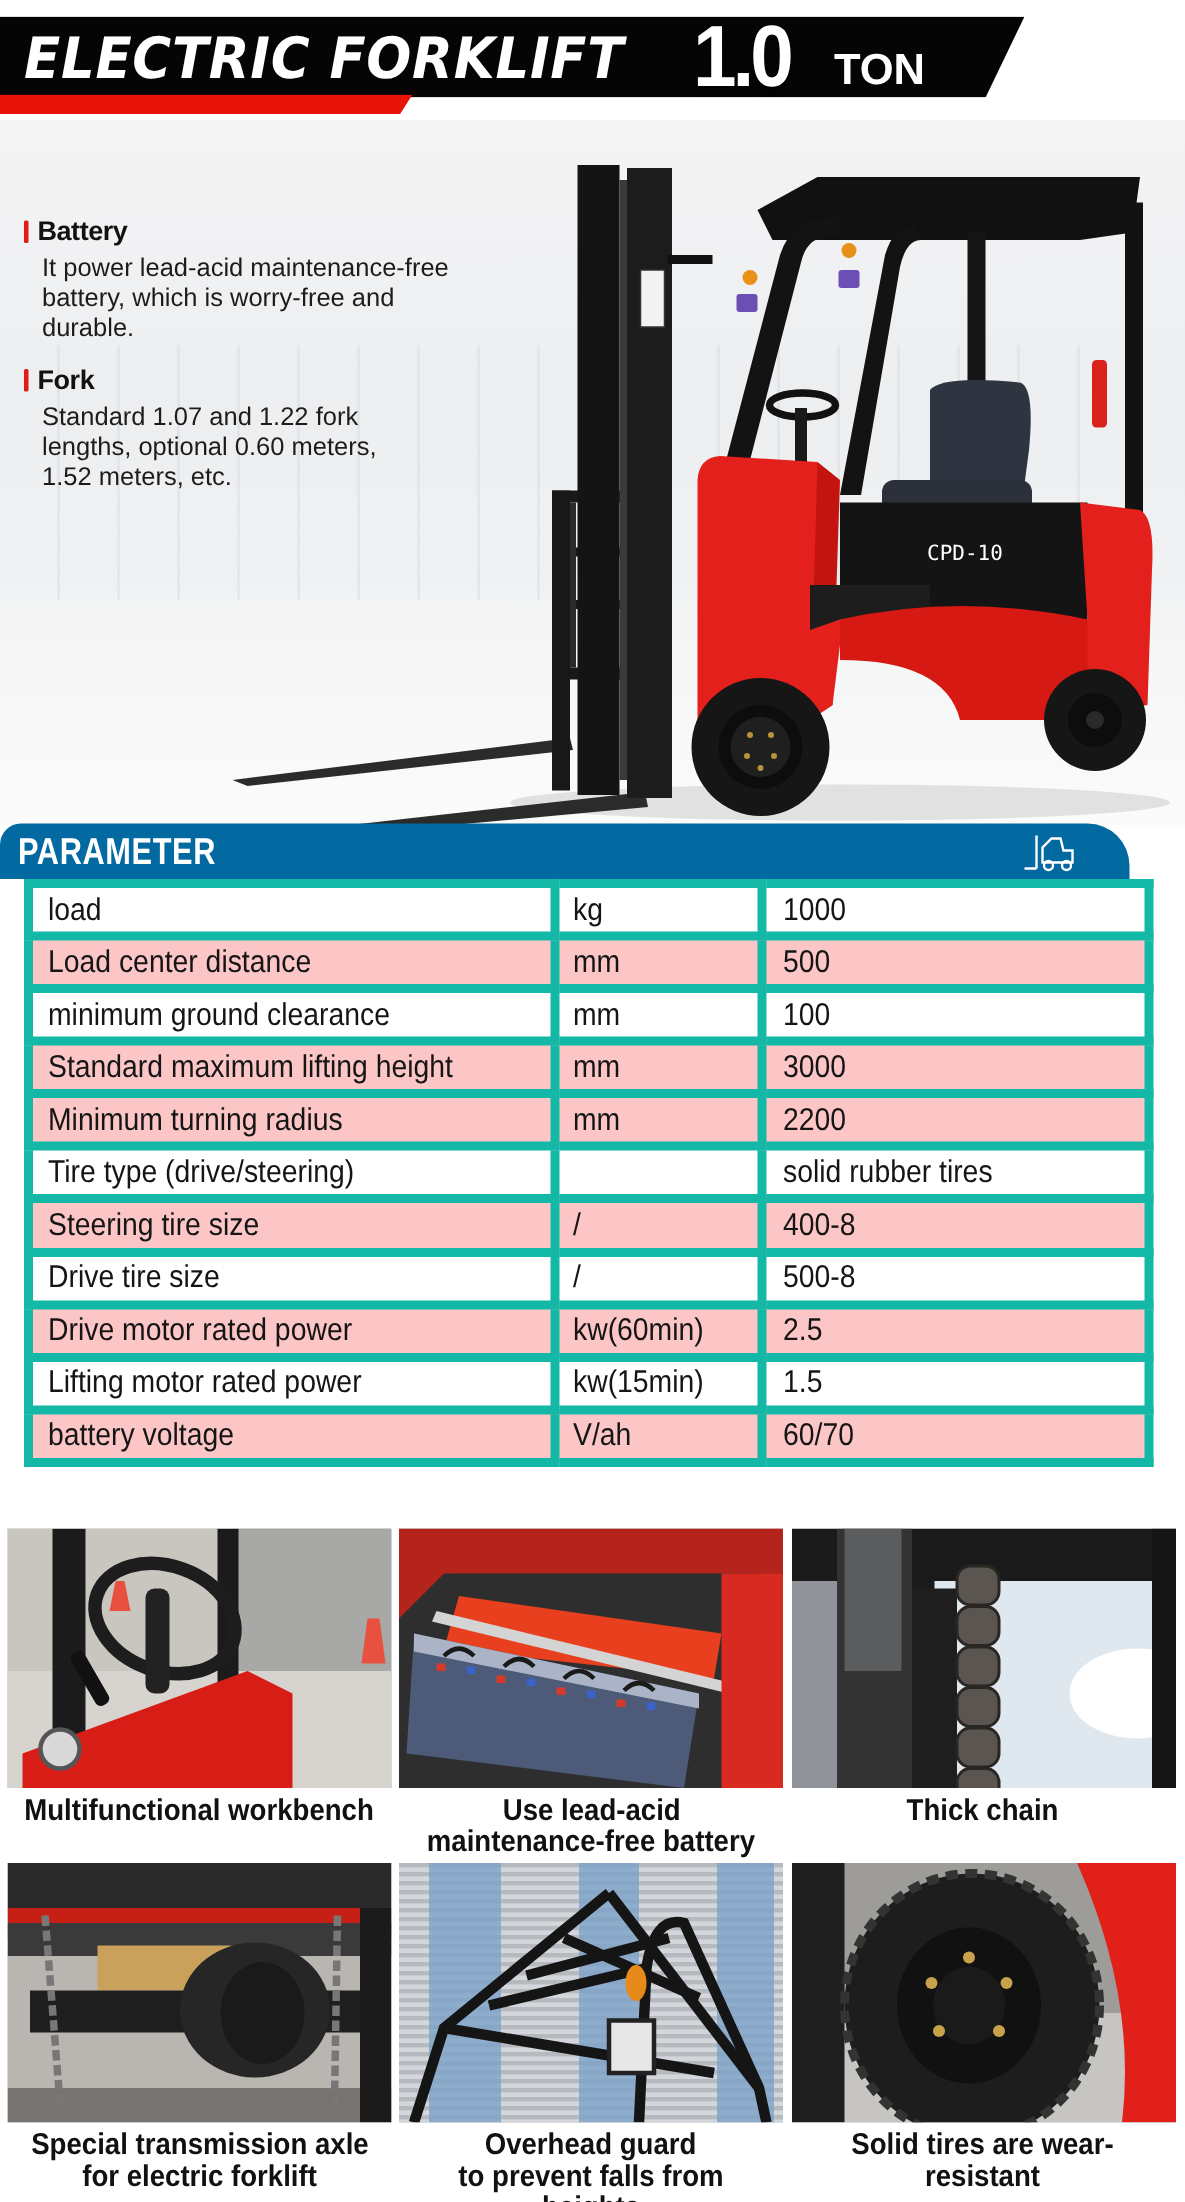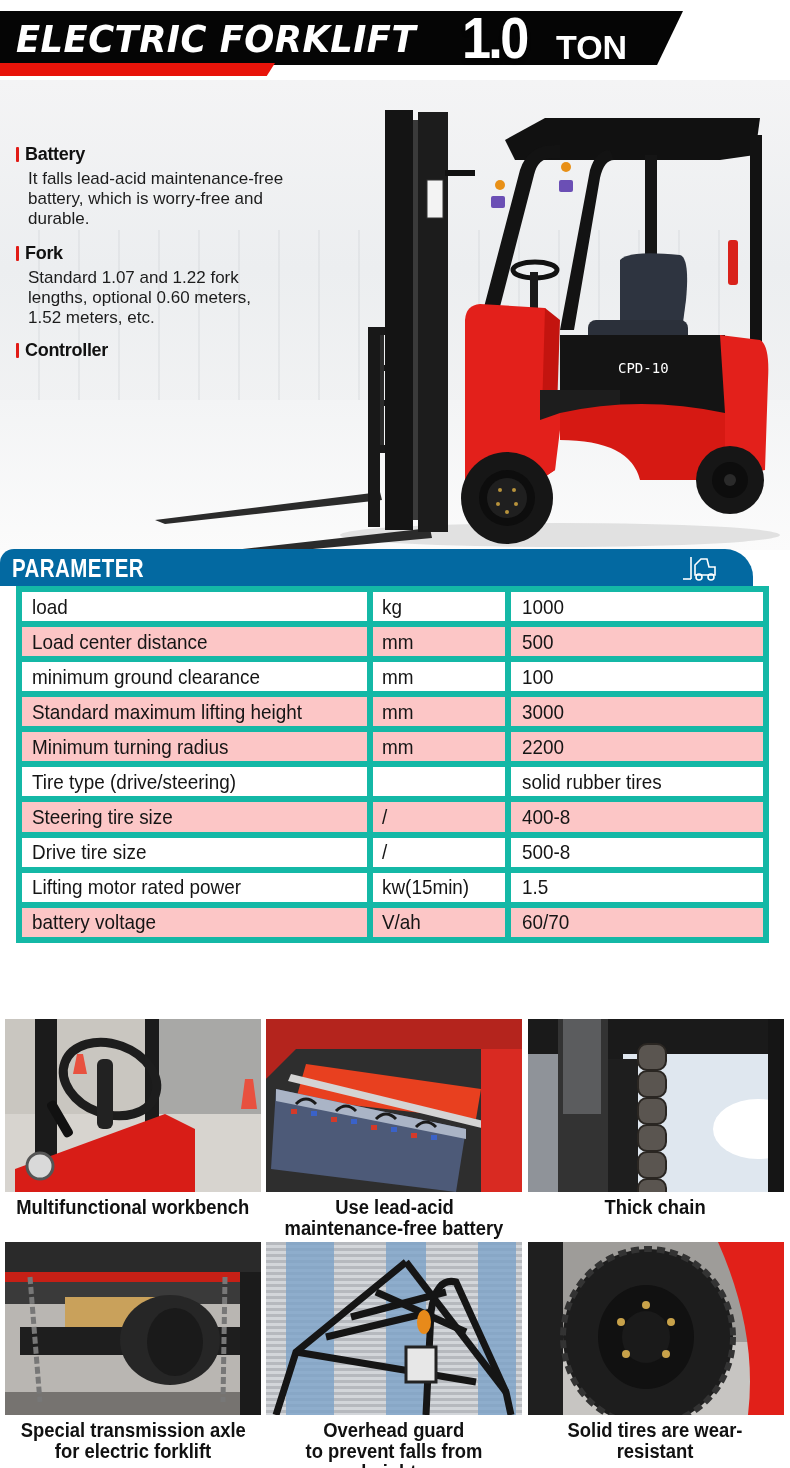--- a/index.html
+++ b/index.html
@@ -11,21 +11,21 @@
   .banner-black { position: absolute; left: 0; top: 11px; width: 683px; height: 54px; background: #050505;
     clip-path: polygon(0 0, 100% 0, 96.2% 100%, 0 100%); }
   .banner-red { position: absolute; left: 0; top: 63px; width: 275px; height: 13px; background: #e8140a;
     clip-path: polygon(0 0, 100% 0, 97% 100%, 0 100%); }
   .banner-title { position: absolute; left: 16px; top: 14px; height: 50px; line-height: 50px; color: #fff;
     font-family: "DejaVu Sans", sans-serif; font-weight: bold; font-style: italic; font-size: 38px; letter-spacing: 0.5px;
     transform: scaleX(0.93); transform-origin: left center; white-space: nowrap; }
   .banner-num { position: absolute; left: 462px; top: 5px; color: #fff; font-family: "Liberation Sans", sans-serif;
     font-weight: bold; font-size: 58px; line-height: 66px; letter-spacing: -3px; text-shadow: 0 4px 4px rgba(0,0,0,0.45); transform: scaleX(0.9); transform-origin: left center; }
   .banner-unit { position: absolute; left: 556px; top: 30px; color: #fff; font-family: "Liberation Sans", sans-serif;
-    font-weight: bold; font-size: 34px; line-height: 34px; }
+    font-weight: bold; font-size: 29px; line-height: 34px; }
 
   
   .hero { position: absolute; left: 0; top: 80px; width: 790px; height: 470px;
     background: linear-gradient(180deg, #f4f4f5 0%, #eceef0 40%, #f1f2f3 70%, #fafafa 100%); overflow: hidden; }
   .hero-wall { position: absolute; left: 0; top: 150px; width: 790px; height: 170px;
     background: repeating-linear-gradient(90deg, rgba(255,255,255,0.0) 0 38px, rgba(200,204,208,0.35) 38px 40px);
     opacity: 0.8; }
   .hero-floor { position: absolute; left: 0; top: 320px; width: 790px; height: 150px; background: linear-gradient(180deg,#f3f4f5,#fbfbfb); }
 
   .feature { position: absolute; left: 16px; width: 340px; }
@@ -74,43 +74,39 @@
 <div class="hero">
   <div class="hero-wall"></div>
   <div class="hero-floor"></div>
 
   <div class="feature" style="top:63px;">
     <div class="feature-head">
       <span class="feature-bar"></span>
       <span class="feature-title">Battery</span>
     </div>
     <div class="feature-desc">
-      <div>It falls lead-acid maintenance-free</div>
+      <div>It power lead-acid maintenance-free</div>
       <div>battery, which is worry-free and</div>
       <div>durable.</div>
     </div>
   </div>
 
   <div class="feature" style="top:162px;">
     <div class="feature-head">
       <span class="feature-bar"></span>
       <span class="feature-title">Fork</span>
     </div>
     <div class="feature-desc">
       <div>Standard 1.07 and 1.22 fork</div>
       <div>lengths, optional 0.60 meters,</div>
       <div>1.52 meters, etc.</div>
     </div>
   </div>
 
   <div class="feature" style="top:259px;">
-    <div class="feature-head">
-      <span class="feature-bar"></span>
-      <span class="feature-title">Controller</span>
-    </div>
   </div>
 
   <svg class="forklift" viewBox="150 100 630 450">
 
     <ellipse cx="560" cy="535" rx="220" ry="12" fill="#d6d6d6" opacity="0.7"></ellipse>
 
     <polygon points="155,520 380,492 382,500 165,524" fill="#2b2b2b"></polygon>
     <polygon points="162,558 430,528 432,538 172,562" fill="#2b2b2b"></polygon>
 
     <rect x="368" y="327" width="12" height="200" fill="#181818"></rect>
@@ -218,20 +214,25 @@
     </tr>
     <tr class="alt">
       <td class="c1"><span class="cell-txt">Steering tire size</span></td>
       <td class="c2"><span class="cell-txt">/</span></td>
       <td class="c3"><span class="cell-txt">400-8</span></td>
     </tr>
     <tr class="plain">
       <td class="c1"><span class="cell-txt">Drive tire size</span></td>
       <td class="c2"><span class="cell-txt">/</span></td>
       <td class="c3"><span class="cell-txt">500-8</span></td>
+    </tr>
+    <tr class="alt">
+      <td class="c1"><span class="cell-txt">Drive motor rated power</span></td>
+      <td class="c2"><span class="cell-txt">kw(60min)</span></td>
+      <td class="c3"><span class="cell-txt">2.5</span></td>
     </tr>
     <tr class="plain">
       <td class="c1"><span class="cell-txt">Lifting motor rated power</span></td>
       <td class="c2"><span class="cell-txt">kw(15min)</span></td>
       <td class="c3"><span class="cell-txt">1.5</span></td>
     </tr>
     <tr class="alt">
       <td class="c1"><span class="cell-txt">battery voltage</span></td>
       <td class="c2"><span class="cell-txt">V/ah</span></td>
       <td class="c3"><span class="cell-txt">60/70</span></td>

